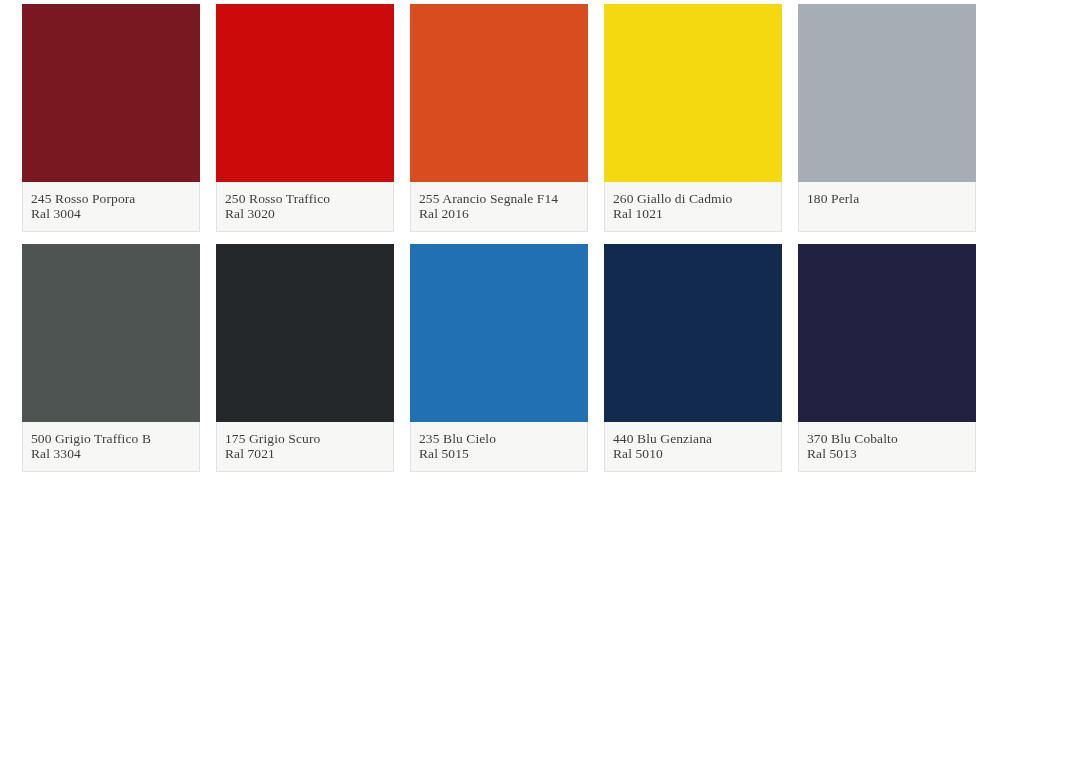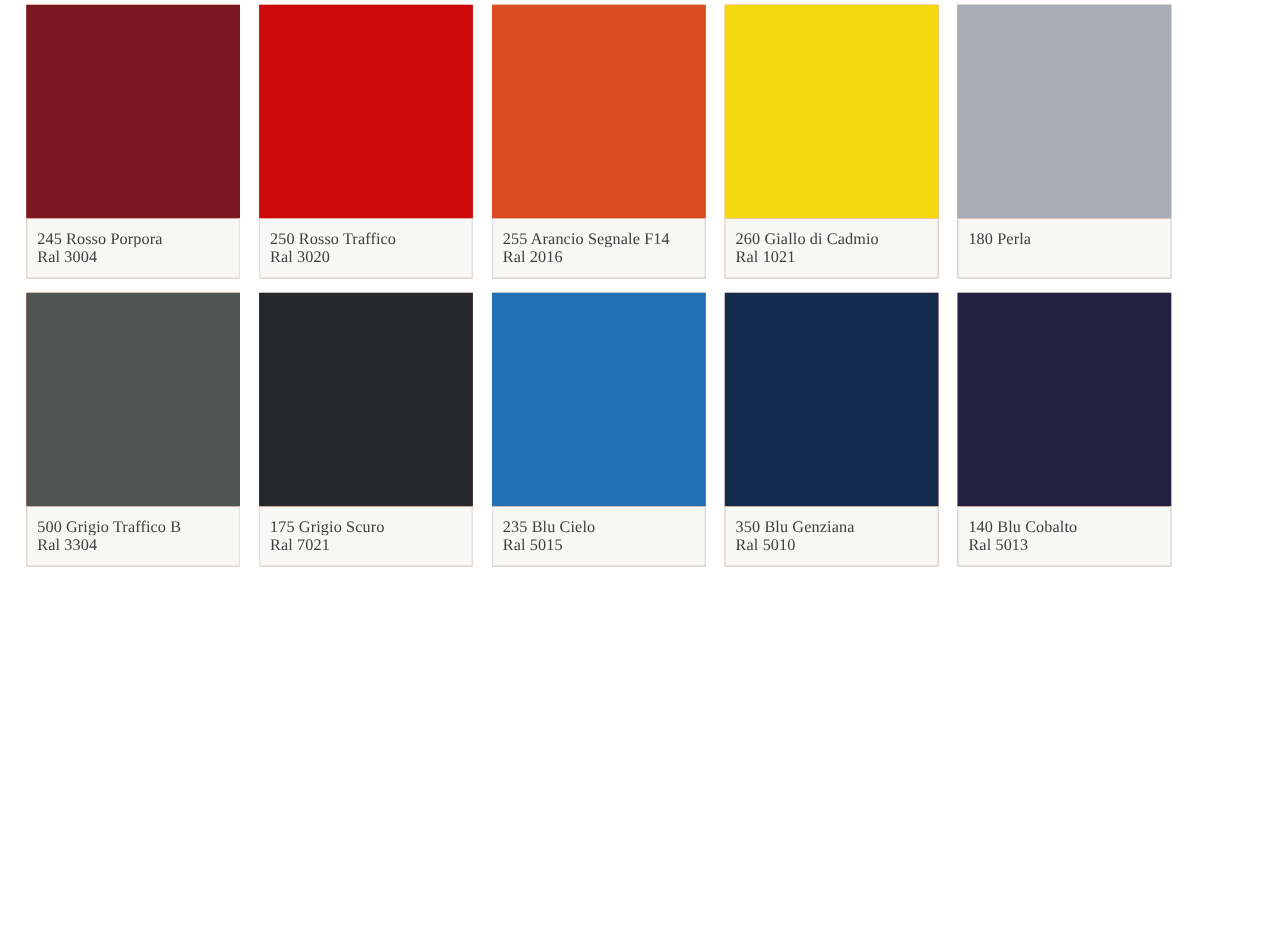--- a/index.html
+++ b/index.html
@@ -22,21 +22,21 @@
     grid-template-columns: repeat(5, 178px);
     column-gap: 16px;
     row-gap: 12px;
     width: 1070px;
   }
 
   .swatch-card {
     width: 178px;
     display: flex;
     flex-direction: column;
-    background: #c2410c;
+    background: #ec4899;
   }
 
   .swatch-color {
     width: 178px;
     height: 178px;
     display: block;
   }
 
   .swatch-caption {
     border: 1px solid #e2e2e2;
@@ -118,27 +118,27 @@
     <div class="swatch-card">
       <div class="swatch-color" style="background-color: rgb(34, 112, 180);"></div>
       <div class="swatch-caption">
         <div class="swatch-name">235 Blu Cielo</div>
         <div class="swatch-ral">Ral 5015</div>
       </div>
     </div>
     <div class="swatch-card">
       <div class="swatch-color" style="background-color: rgb(18, 42, 78);"></div>
       <div class="swatch-caption">
-        <div class="swatch-name">350 Blu Genziana</div>
+        <div class="swatch-name">440 Blu Genziana</div>
         <div class="swatch-ral">Ral 5010</div>
       </div>
     </div>
     <div class="swatch-card">
       <div class="swatch-color" style="background-color: rgb(35, 33, 65);"></div>
       <div class="swatch-caption">
-        <div class="swatch-name">140 Blu Cobalto</div>
+        <div class="swatch-name">370 Blu Cobalto</div>
         <div class="swatch-ral">Ral 5013</div>
       </div>
     </div>
     <div class="swatch-card is-empty"></div>
     <div class="swatch-card is-empty"></div>
     <div class="swatch-card is-empty"></div>
   </div>
 
 </body></html>

